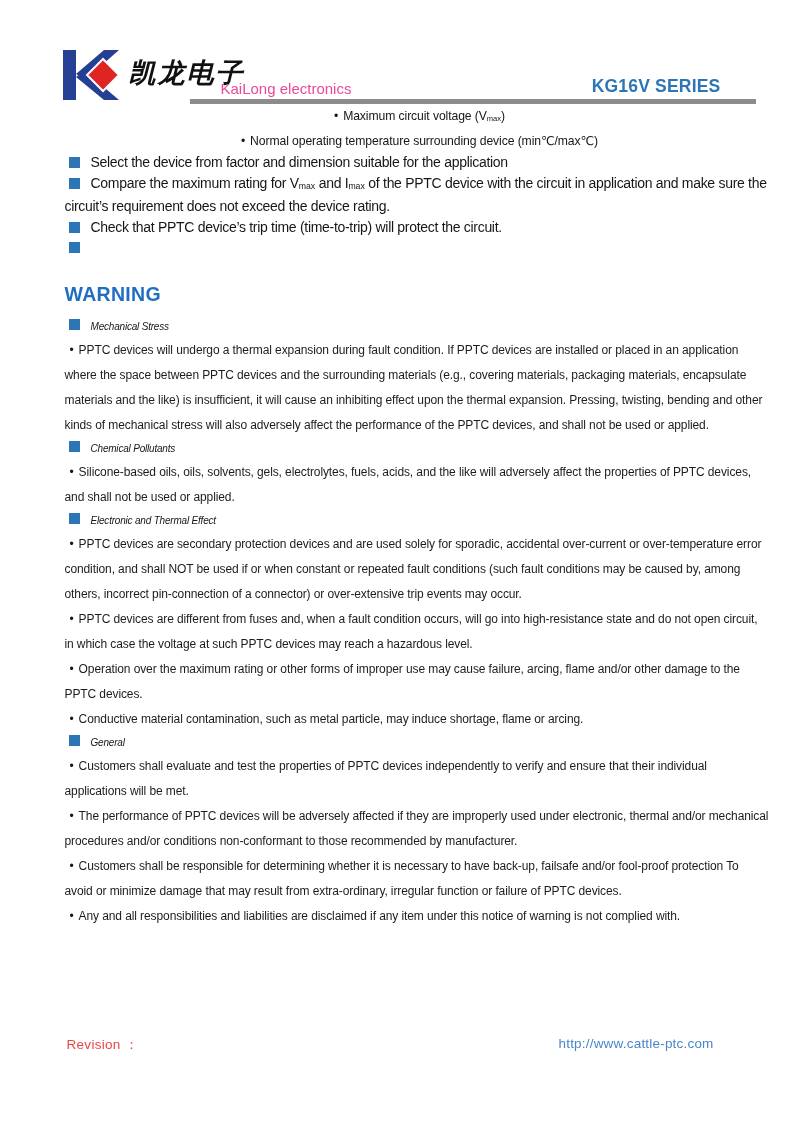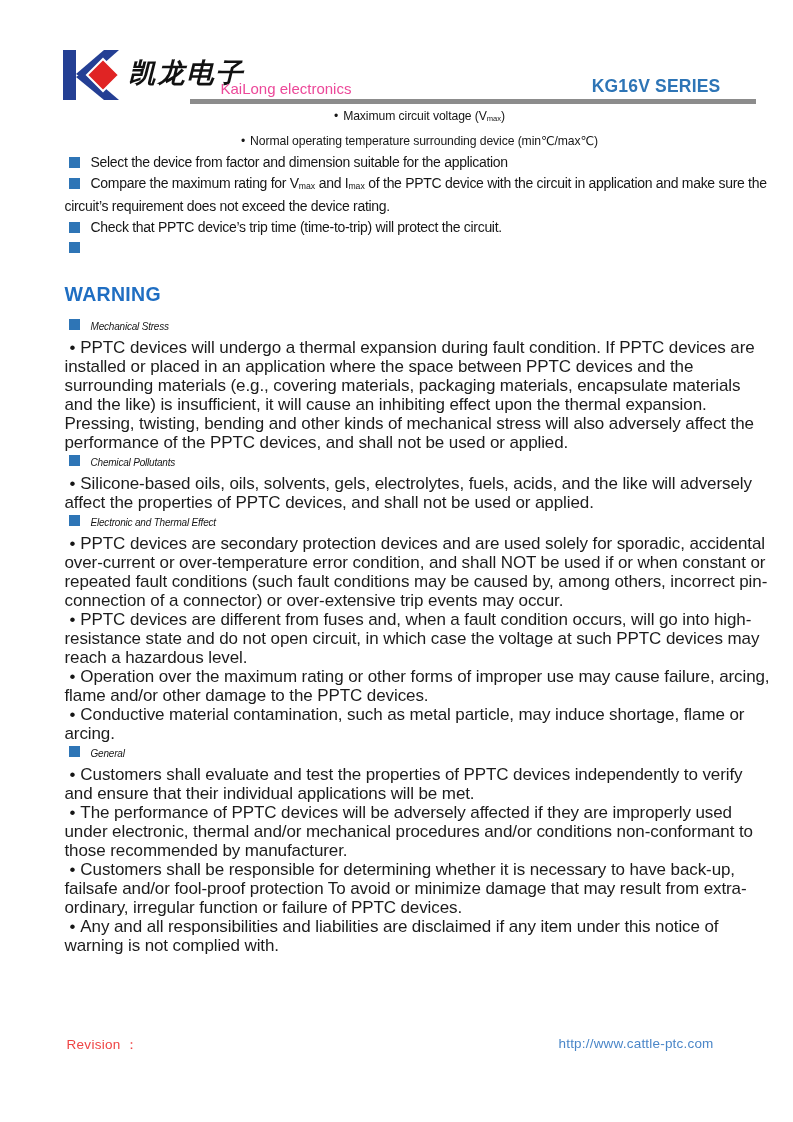--- a/index.html
+++ b/index.html
@@ -36,21 +36,21 @@
     display:inline-block; width:11px; height:11px; background:#2e75b6;
     margin:0 11px 0 4px;
   }
   .sq-line { font-size:14px; line-height:20.5px; letter-spacing:-0.3px; }
   .sq-line .sq { position:relative; top:1px; }
   .warning-title {
     margin:24px 0 10px 0; font-size:19.5px; line-height:24px;
     font-weight:bold; color:#1f6ec2; letter-spacing:0.3px;
   }
   .sect-h { font-size:10px; line-height:22px; letter-spacing:-0.2px;font-style:italic; }
-  .para { font-size:17px; line-height:19px; letter-spacing:-0.1px; color:#1c1c1c; }
+  .para { font-size:12px; line-height:25px; letter-spacing:-0.1px; color:#1c1c1c; }
   sub { font-size:0.62em; vertical-align:-1px; letter-spacing:0; }
   
   .footer-revision {
     position:absolute; left:50px; top:1036px;
     font-size:13.5px; color:#ef4444; letter-spacing:0.3px;
   }
   .footer-url {
     position:absolute; left:542px; top:1036px;
     font-size:13.5px; color:#4a86c8; text-decoration:none; letter-spacing:0.2px;
     cursor:pointer;

